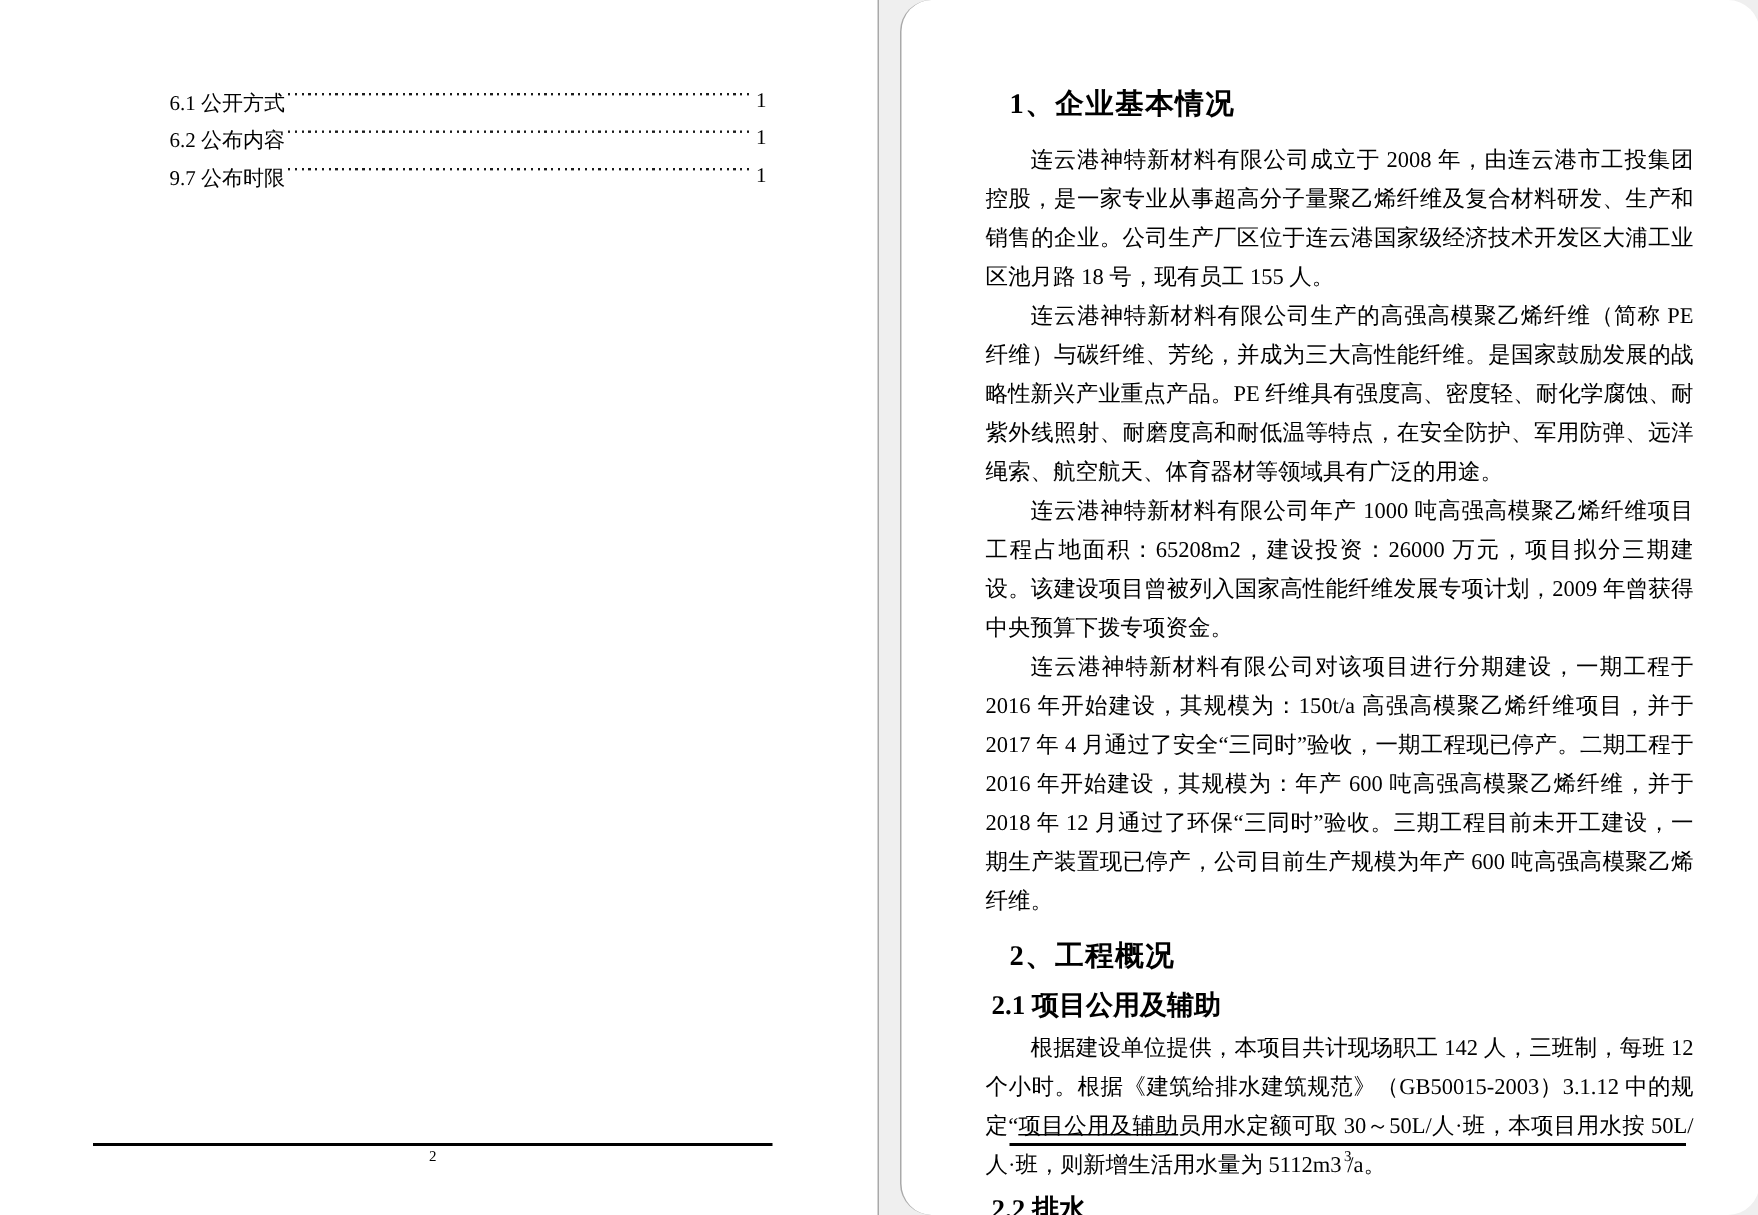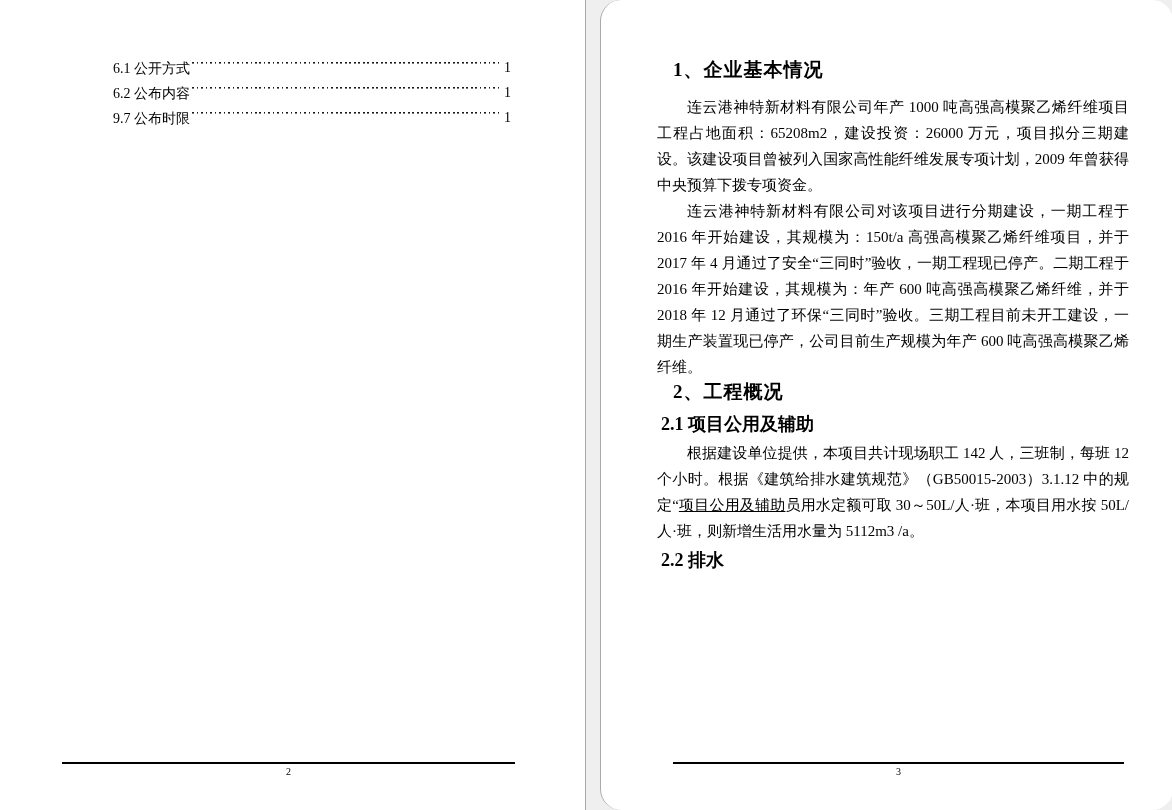--- a/index.html
+++ b/index.html
@@ -84,21 +84,21 @@
     text-align: justify;
   }
   .doc-h1 {
     font-size: 19px;
     line-height: 24px;
     font-weight: bold;
     margin: 0 0 12px 16px;
     text-align: left;
     letter-spacing: 1px;
   }
-  .doc-h1.second { margin-bottom: 10px; }
+  .doc-h1.second { margin-top: 12px; margin-bottom: 10px; }
   .doc-h2 {
     font-size: 18px;
     line-height: 20px;
     font-weight: bold;
     margin: 6px 0 6px 4px;
     text-align: left;
   }
   .doc-p {
     margin: 0;
     text-indent: 2em;
@@ -131,20 +131,22 @@
   <div class="footer-rule"></div>
   <div class="footer-pagenum">2</div>
 </div>
 
 <div class="page page-right">
 
   <div class="doc-content">
 
     <h1 class="doc-h1">1、企业基本情况</h1>
 
+    <p class="doc-p">连云港神特新材料有限公司成立于 2008 年，由连云港市工投集团控股，是一家专业从事超高分子量聚乙烯纤维及复合材料研发、生产和销售的企业。公司生产厂区位于连云港国家级经济技术开发区大浦工业区池月路 18 号，现有员工 155 人。</p>
+    <p class="doc-p">连云港神特新材料有限公司生产的高强高模聚乙烯纤维（简称 PE 纤维）与碳纤维、芳纶，并成为三大高性能纤维。是国家鼓励发展的战略性新兴产业重点产品。PE 纤维具有强度高、密度轻、耐化学腐蚀、耐紫外线照射、耐磨度高和耐低温等特点，在安全防护、军用防弹、远洋绳索、航空航天、体育器材等领域具有广泛的用途。</p>
     <p class="doc-p">连云港神特新材料有限公司年产 1000 吨高强高模聚乙烯纤维项目工程占地面积：65208m2，建设投资：26000 万元，项目拟分三期建设。该建设项目曾被列入国家高性能纤维发展专项计划，2009 年曾获得中央预算下拨专项资金。</p>
     <p class="doc-p">连云港神特新材料有限公司对该项目进行分期建设，一期工程于 2016 年开始建设，其规模为：150t/a 高强高模聚乙烯纤维项目，并于 2017 年 4 月通过了安全“三同时”验收，一期工程现已停产。二期工程于 2016 年开始建设，其规模为：年产 600 吨高强高模聚乙烯纤维，并于 2018 年 12 月通过了环保“三同时”验收。三期工程目前未开工建设，一期生产装置现已停产，公司目前生产规模为年产 600 吨高强高模聚乙烯纤维。</p>
 
     <h1 class="doc-h1 second">2、工程概况</h1>
 
     <h2 class="doc-h2">2.1 项目公用及辅助</h2>
     <p class="doc-p"><span>根据建设单位提供，本项目共计现场职工 142 人，三班制，每班 12 个小时。根据《建筑给排水建筑规范》（GB50015-2003）3.1.12 中的规定“</span><span class="u">项目公用及辅助</span><span>员用水定额可取 30～50L/人·班，本项目用水按 50L/人·班，则新增生活用水量为 5112m3 /a。</span></p>
 
     <h2 class="doc-h2">2.2 排水</h2>
 

